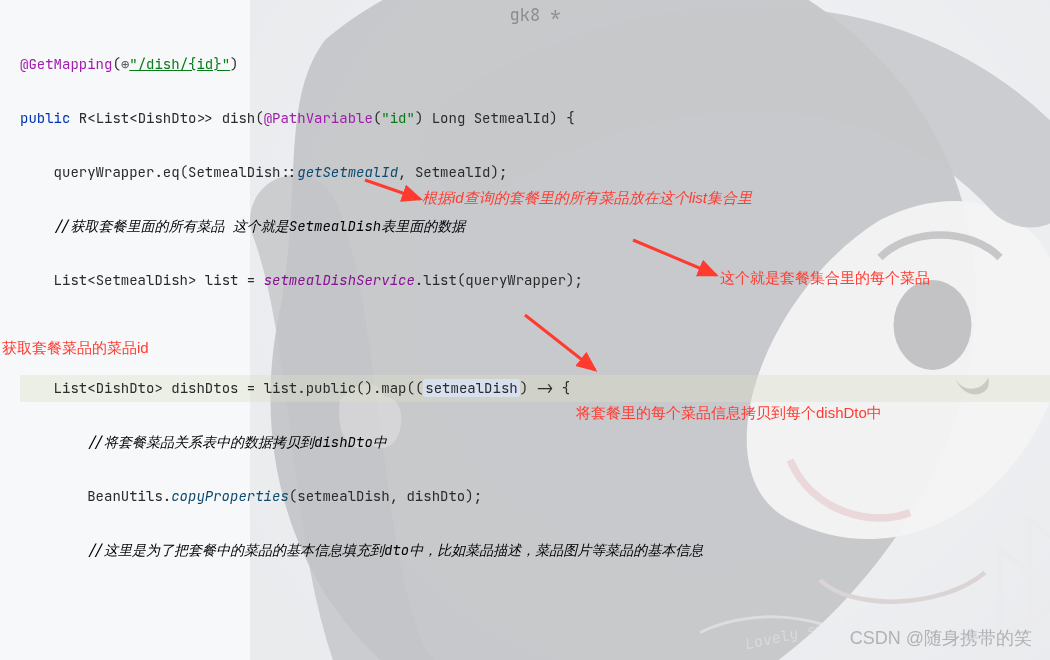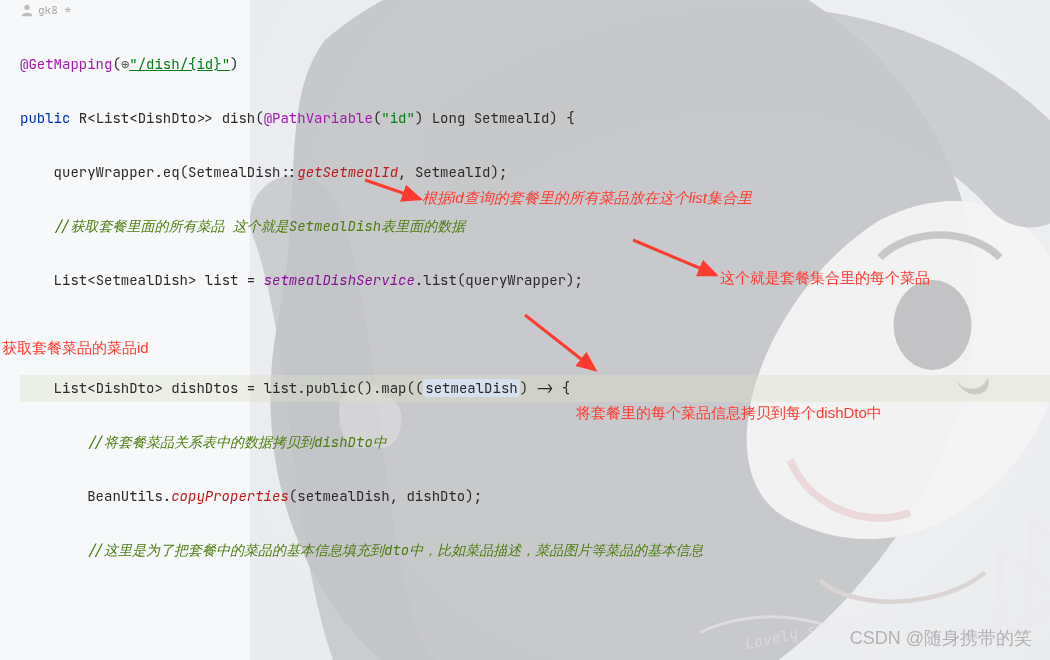--- a/index.html
+++ b/index.html
@@ -25,34 +25,35 @@
   .bg-face svg { width: 100%; height: 100%; }
   .editor {
     position: relative;
     padding: 4px 0 0 20px;
     line-height: 27px;
     white-space: pre;
     color: #2b2b2b;
   }
   .breadcrumb {
     color: #a8a8a8;
-    font-size: 11px;
+    font-size: 17px;
     display: flex;
     align-items: center;
     gap: 4px;
     padding-left: 20px;
     height: 20px;
+    flex-direction: column;
   }
   .kw { color: #0033b3; }
   .ann { color: #a21caf; }
   .str { color: #067d17; }
   .strlink { color: #067d17; text-decoration: underline; }
   .method { color: #871094; font-style: italic; }
-  .imethod { color: #b91c1c; font-style: italic; }
-  .commentitalic { color: #4d7c0f; font-style: italic; }
+  .imethod { color: #0c4a6e; font-style: italic; }
+  .commentitalic { color: #000000; font-style: italic; }
   .globe { color: #5c5c5c; }
   .highlight-line {
     background: rgba(220, 225, 200, 0.4);
   }
   .param-box {
     background: #d6e0ef;
     border-radius: 3px;
     padding: 0 2px;
   }
   .annotation {

